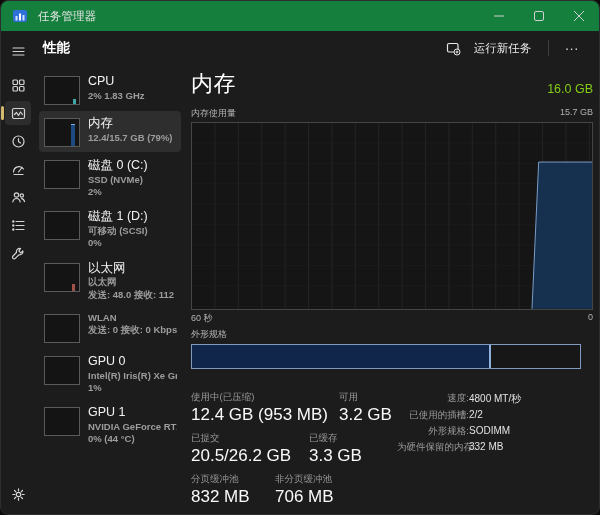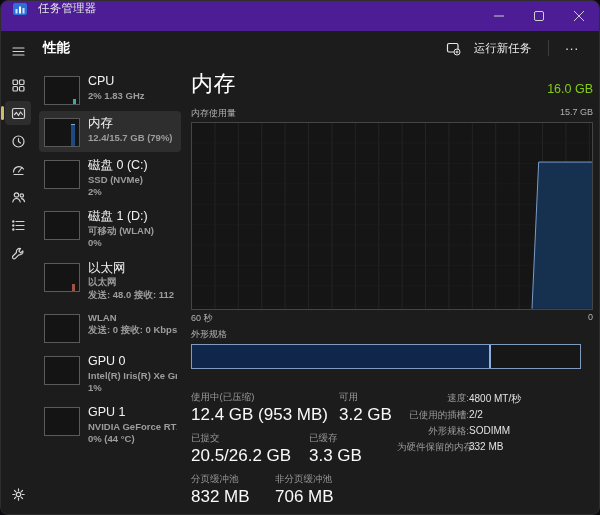--- a/index.html
+++ b/index.html
@@ -5,21 +5,21 @@
   html,body{margin:0;padding:0;}
   body{
     width:600px;height:515px;position:relative;overflow:hidden;
     background:#0b0b0e;
     font-family:"Liberation Sans","DejaVu Sans",sans-serif;
     -webkit-font-smoothing:antialiased;
   }
   #window{position:absolute;inset:0;background:#1c1c1c;border-radius:8px;overflow:hidden;border:1px solid #2e2e2e;box-sizing:border-box;}
 
   
-  .titlebar{height:30px;display:flex;background:#4c1d95;}
+  .titlebar{height:30px;display:flex;align-items:center;background:#15803d;}
   .app-icon{width:16px;height:16px;margin-left:11px;flex:0 0 auto;}
   .title-text{margin-left:10px;font-size:11.5px;color:#e4e4e4;letter-spacing:.2px;}
   .win-controls{margin-left:auto;display:flex;height:100%;}
   .win-btn{width:40px;height:100%;display:flex;align-items:center;justify-content:center;color:#cfcfcf;}
   .win-btn svg{display:block;}
 
   
   .frame{position:absolute;top:30px;left:0;right:0;bottom:0;display:flex;}
 
   
@@ -228,21 +228,21 @@
               <div class="side-title">磁盘 0 (C:)</div>
               <div class="side-line">SSD (NVMe)</div>
               <div class="side-line">2%</div>
             </div>
           </div>
 
           <div class="side-item">
             <div class="thumb"></div>
             <div class="side-text">
               <div class="side-title">磁盘 1 (D:)</div>
-              <div class="side-line">可移动 (WLAN)</div>
+              <div class="side-line">可移动 (SCSI)</div>
               <div class="side-line">0%</div>
             </div>
           </div>
 
           <div class="side-item">
             <div class="thumb">
                 <div class="eth-blip"></div>
               </div>
             <div class="side-text">
               <div class="side-title">以太网</div>

